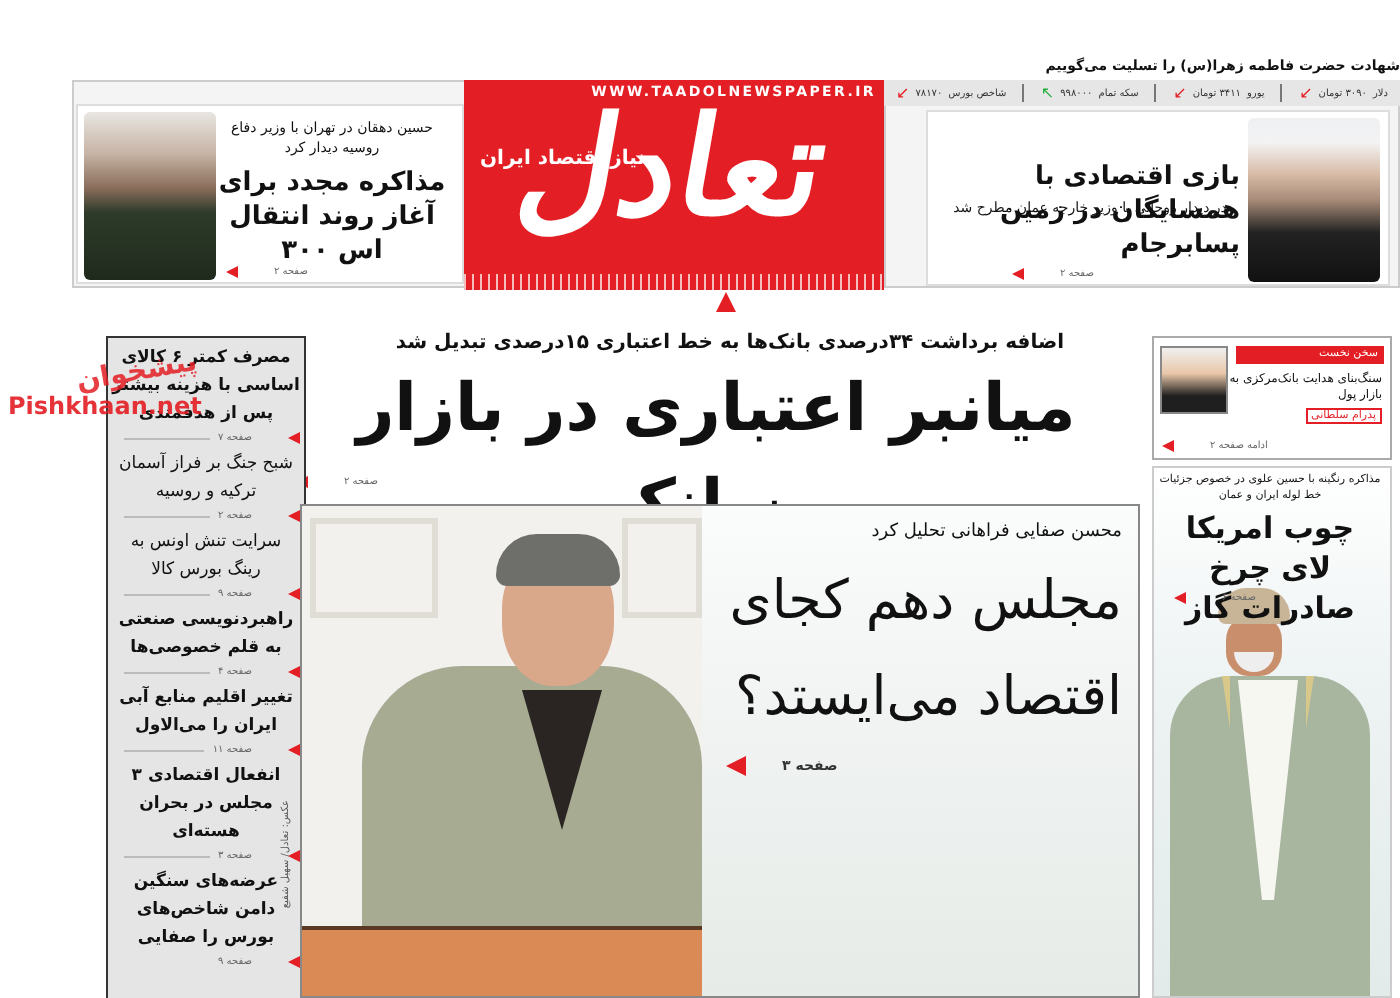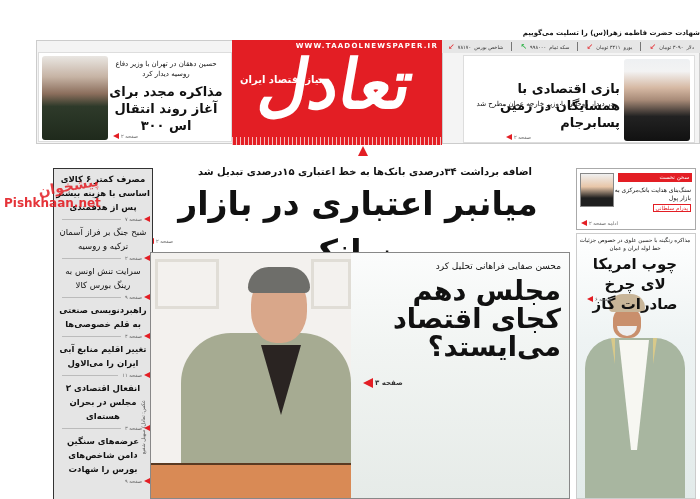--- a/index.html
+++ b/index.html
@@ -26,21 +26,21 @@
   .index-bar { position: absolute; left: 442px; top: 40px; width: 258px; height: 13px; background: #e6e6e6; display: flex; flex-direction: row-reverse; align-items: center; justify-content: space-between; padding: 0 6px; }
   .index-item { display: flex; align-items: center; gap: 3px; font-size: 5px; color: #333; direction: rtl; }
   .index-item .arrow { font-size: 8px; line-height: 1; }
   .index-sep { width: 1px; height: 9px; background: #777; }
 
   
   .lt-story { position: absolute; left: 38px; top: 52px; width: 194px; height: 90px; background: #fff; border: 1px solid #ddd; }
   .lt-photo { position: absolute; left: 3px; top: 3px; width: 66px; height: 84px; background: linear-gradient(180deg,#e9e6e2 0%,#c6b3a4 25%,#8b6e5c 45%,#2e3a2a 60%,#1f2a1c 100%); border-radius: 3px; }
   .lt-kicker { position: absolute; right: 6px; top: 6px; width: 118px; text-align: center; font-size: 7px; direction: rtl; line-height: 10px; }
   .lt-head { position: absolute; right: 6px; top: 30px; width: 118px; text-align: center; font-size: 13px; font-weight: bold; direction: rtl; line-height: 17px; margin-left: 16px; }
-  .page-ref { font-size: 5px; color: #666; display: flex; align-items: center; gap: 2px; }
+  .page-ref { font-size: 5px; color: #666; display: flex; align-items: center; gap: 18px; }
   .page-ref .tri { width: 0; height: 0; border-top: 3px solid transparent; border-bottom: 3px solid transparent; border-right: 6px solid #e31e24; }
   .lt-ref { position: absolute; left: 74px; top: 80px; }
 
   
   .rt-story { position: absolute; left: 463px; top: 55px; width: 232px; height: 88px; background: #fff; border: 1px solid #ddd; }
   .rt-photo { position: absolute; right: 4px; top: 3px; width: 66px; height: 82px; background: linear-gradient(180deg,#eef0f2 0%,#f3f3f3 15%,#d6b9a4 35%,#a88b78 50%,#222 70%,#111 100%); border-radius: 3px; }
   .rt-kicker { position: absolute; left: 6px; top: 3px; width: 150px; text-align: center; font-size: 7px; direction: rtl; line-height: 10px; margin-top: 40px; }
   .rt-head { position: absolute; left: 6px; top: 24px; width: 150px; text-align: right; font-size: 13px; font-weight: bold; direction: rtl; line-height: 17px; }
   .rt-ref { position: absolute; left: 42px; top: 78px; }
 
@@ -63,21 +63,21 @@
   .center-box { position: absolute; left: 150px; top: 252px; width: 420px; height: 247px; border: 1px solid #888; background: linear-gradient(180deg,#fbfcfc 0%,#f1f4f2 40%,#e6ebe8 100%); overflow: hidden; }
   .cb-photo { position: absolute; left: 0; top: 0; width: 200px; height: 247px; }
   .cb-wall { position: absolute; left: 0; top: 0; width: 200px; height: 210px; background: #f3f1ee; }
   .cb-panel { position: absolute; border: 3px solid #e0ddd6; }
   .cb-desk { position: absolute; left: 0; top: 210px; width: 200px; height: 37px; background: #d98a55; border-top: 2px solid #5a3a22; }
   .cb-body { position: absolute; left: 30px; top: 80px; width: 170px; height: 140px; background: #a6ab92; border-radius: 50px 50px 0 0; }
   .cb-head { position: absolute; left: 100px; top: 20px; width: 56px; height: 70px; background: #d9a78a; border-radius: 45%; }
   .cb-hair { position: absolute; left: 97px; top: 14px; width: 62px; height: 26px; background: #6e6e6a; border-radius: 30px 30px 8px 8px; }
   .cb-shirt { position: absolute; left: 110px; top: 92px; width: 40px; height: 70px; background: #2a2422; clip-path: polygon(0 0,100% 0,50% 100%); }
   .cb-kicker { position: absolute; right: 8px; top: 8px; width: 210px; text-align: right; font-size: 9px; direction: rtl; }
-  .cb-head-text { position: absolute; right: 8px; top: 24px; width: 210px; text-align: right; font-size: 27px; font-weight: 700; direction: rtl; line-height: 28px; }
+  .cb-head-text { position: absolute; right: 8px; top: 24px; width: 210px; text-align: right; font-size: 27px; font-weight: 400; direction: rtl; line-height: 48px; }
   .cb-ref { position: absolute; left: 212px; top: 125px; }
   .cb-ref .tri { border-right-width: 10px; border-top-width: 5px; border-bottom-width: 5px; }
   .cb-ref span { font-size: 7px; font-weight: bold; color: #333; }
 
   
   .rc-opinion { position: absolute; left: 576px; top: 168px; width: 120px; height: 62px; border: 1px solid #aaa; background: #fff; }
   .rc-op-photo { position: absolute; left: 3px; top: 4px; width: 34px; height: 34px; background: linear-gradient(180deg,#f0f0f0 0%,#e8c6a8 40%,#1f1f1f 75%); border: 1px solid #888; }
   .rc-op-label { position: absolute; right: 3px; top: 4px; width: 74px; height: 9px; background: #e31e24; color: #fff; font-size: 5.5px; text-align: right; padding-right: 3px; line-height: 9px; direction: rtl; }
   .rc-op-text { position: absolute; right: 4px; top: 17px; width: 80px; text-align: right; font-size: 6px; line-height: 8px; direction: rtl; }
   .rc-op-author { position: absolute; right: 4px; top: 35px; font-size: 5.5px; color: #e31e24; direction: rtl; border: 1px solid #e31e24; padding: 0 2px; }
@@ -221,21 +221,21 @@
     <div class="t" style="font-weight:bold">انفعال اقتصادی ۳ مجلس در بحران هسته‌ای</div>
     <div class="ref">
         <span class="page-ref">
           <span class="tri"></span>
           <span>صفحه ۳</span>
         </span>
         <span class="line"></span>
       </div>
   </div>
   <div class="lc-item">
-    <div class="t">عرضه‌های سنگین دامن شاخص‌های بورس را شهادت</div>
+    <div class="t">عرضه‌های سنگین دامن شاخص‌های بورس را صفایی</div>
     <div class="ref">
         <span class="page-ref">
           <span class="tri"></span>
           <span>صفحه ۹</span>
         </span>
       </div>
   </div>
 </div>
 <div class="watermark-fa">پیشخوان</div>
 <div class="watermark">Pishkhaan.net</div>

